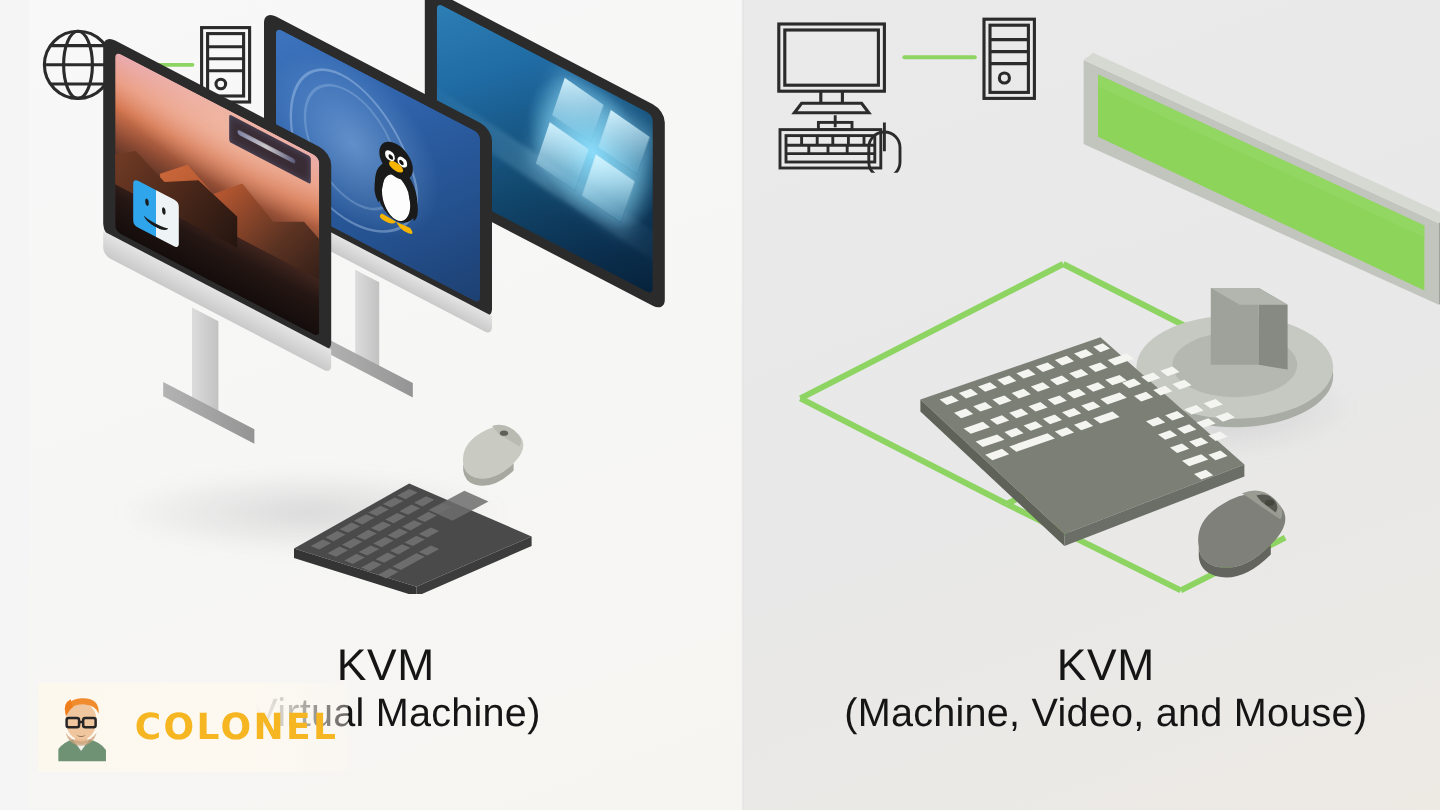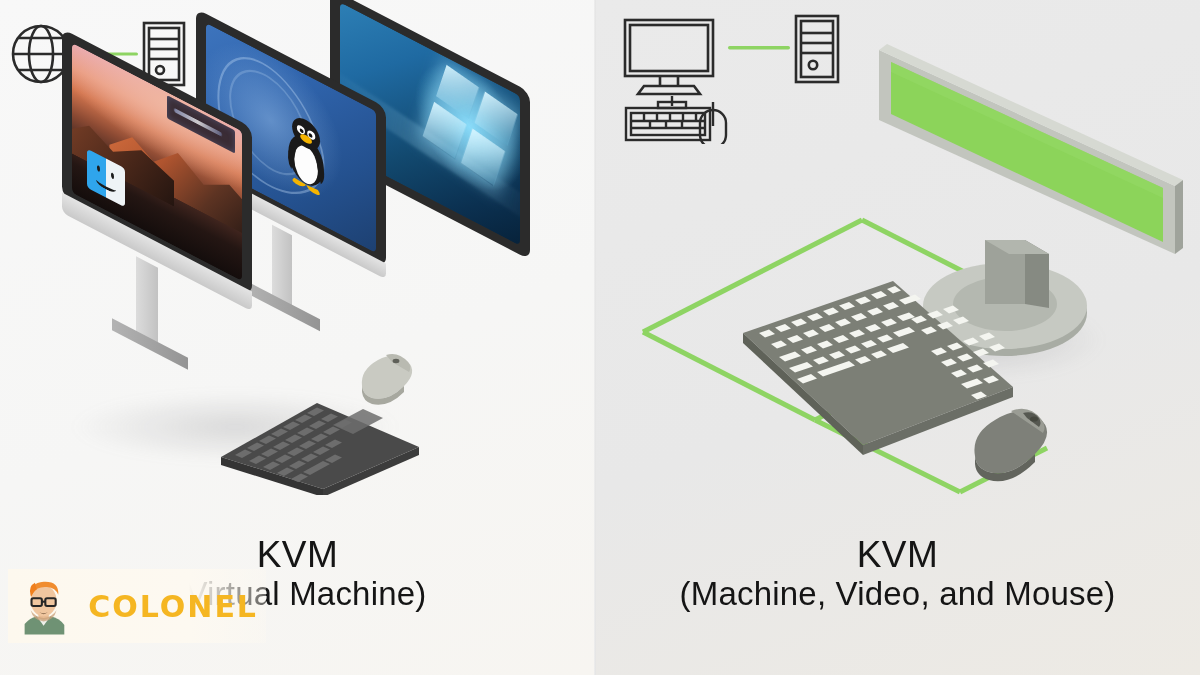--- a/index.html
+++ b/index.html
@@ -2,21 +2,21 @@
 <html><head>
 <meta charset="utf-8">
 <style>
   * { margin:0; padding:0; box-sizing:border-box; }
   html,body { width:1200px; height:675px; overflow:hidden; }
   body {
     font-family:"Liberation Sans", sans-serif;
     background:#f5f5f5;
     position:relative;
   }
-  .stage { position:absolute; inset:0; width:1120px; height:675px; }
+  .stage { position:absolute; inset:0; width:1120px; height:675px;margin-left:24px; }
 
   
   .panel { position:absolute; top:0; height:675px; }
   .panel-left  { left:0;   width:595px; background:linear-gradient(160deg,#f8f8f8 0%,#f6f6f5 55%,#f7f5f1 100%); }
   .panel-right { left:595px; width:605px; background:linear-gradient(160deg,#eaeaea 0%,#e8e8e8 55%,#edeae4 100%); }
   .divider { position:absolute; left:594px; top:0; width:2px; height:675px;
              background:linear-gradient(to right,#efefef,#e2e2e2); }
 
   
   .caption { position:absolute; width:100%; text-align:center; color:#151515; }

